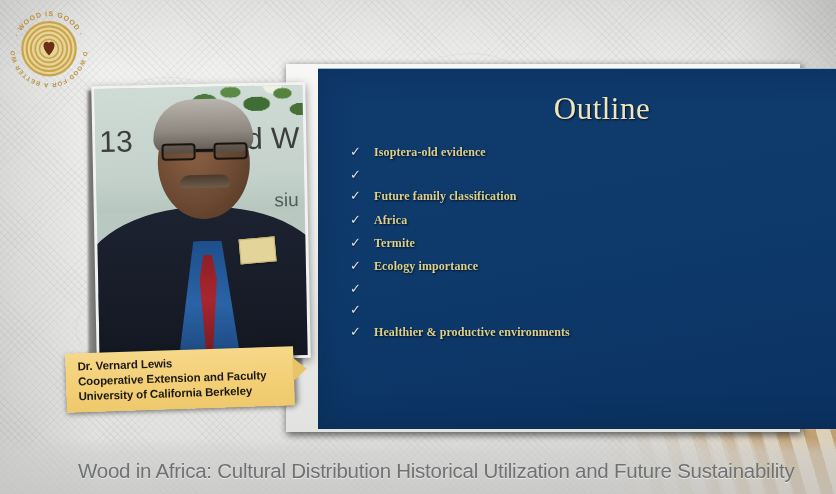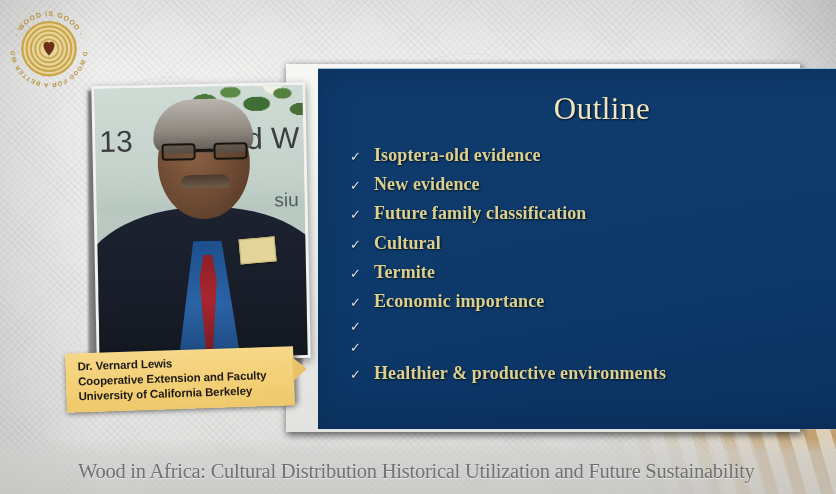--- a/index.html
+++ b/index.html
@@ -136,21 +136,21 @@
     width: 24px;
     flex: 0 0 24px;
     color: #dfe4e8;
     font-size: 13px;
     line-height: 1;
     text-shadow: 0 1px 1px rgba(0,0,0,.6);
   }
   .bullet .txt {
     font-family: "Liberation Serif", "DejaVu Serif", serif;
     font-weight: bold;
-    font-size: 18px;
+    font-size: 12px;
     color: #ddd08d;
     text-shadow: 1px 1px 2px rgba(0,0,0,.72);
     letter-spacing: .1px;
   }
 
   
   .photo-wrap {
     position: absolute;
     left: 94px; top: 84px;
     width: 214px; height: 276px;
@@ -342,21 +342,21 @@
   .bottom-band {
     position: absolute;
     left: 0; right: 0; bottom: 0;
     height: 56px;
     background: linear-gradient(to bottom, rgba(214,214,212,.0) 0%, rgba(206,206,204,.55) 26%, rgba(198,198,196,.75) 100%);
   }
   .bottom-text {
     position: absolute;
     left: 78px;
     bottom: 11px;
-    font-family: Liberation Serif, serif;
+    font-family: Liberation Sans, sans-serif;
     font-size: 20.5px;
     color: #6f7173;
     letter-spacing: -.25px;
     text-shadow: 0 1px 0 rgba(255,255,255,.55);
     white-space: nowrap;
   }
 </style>
 </head>
 <body>
 
@@ -409,37 +409,36 @@
   <div class="slide-panel">
     <div class="slide-title">Outline</div>
     <div class="bullets">
 
       <div class="bullet">
         <span class="tick">✓</span>
         <span class="txt">Isoptera-old evidence</span>
       </div>
       <div class="bullet">
         <span class="tick">✓</span>
-        <span class="txt">New evidence</span>
       </div>
       <div class="bullet">
         <span class="tick">✓</span>
         <span class="txt">Future family classification</span>
       </div>
       <div class="bullet">
         <span class="tick">✓</span>
-        <span class="txt">Cultural</span>
+        <span class="txt">Africa</span>
       </div>
       <div class="bullet">
         <span class="tick">✓</span>
         <span class="txt">Termite</span>
       </div>
       <div class="bullet">
         <span class="tick">✓</span>
-        <span class="txt">Economic importance</span>
+        <span class="txt">Ecology importance</span>
       </div>
       <div class="bullet">
         <span class="tick">✓</span>
       </div>
       <div class="bullet">
         <span class="tick">✓</span>
       </div>
       <div class="bullet">
         <span class="tick">✓</span>
         <span class="txt">Healthier &amp; productive environments</span>

